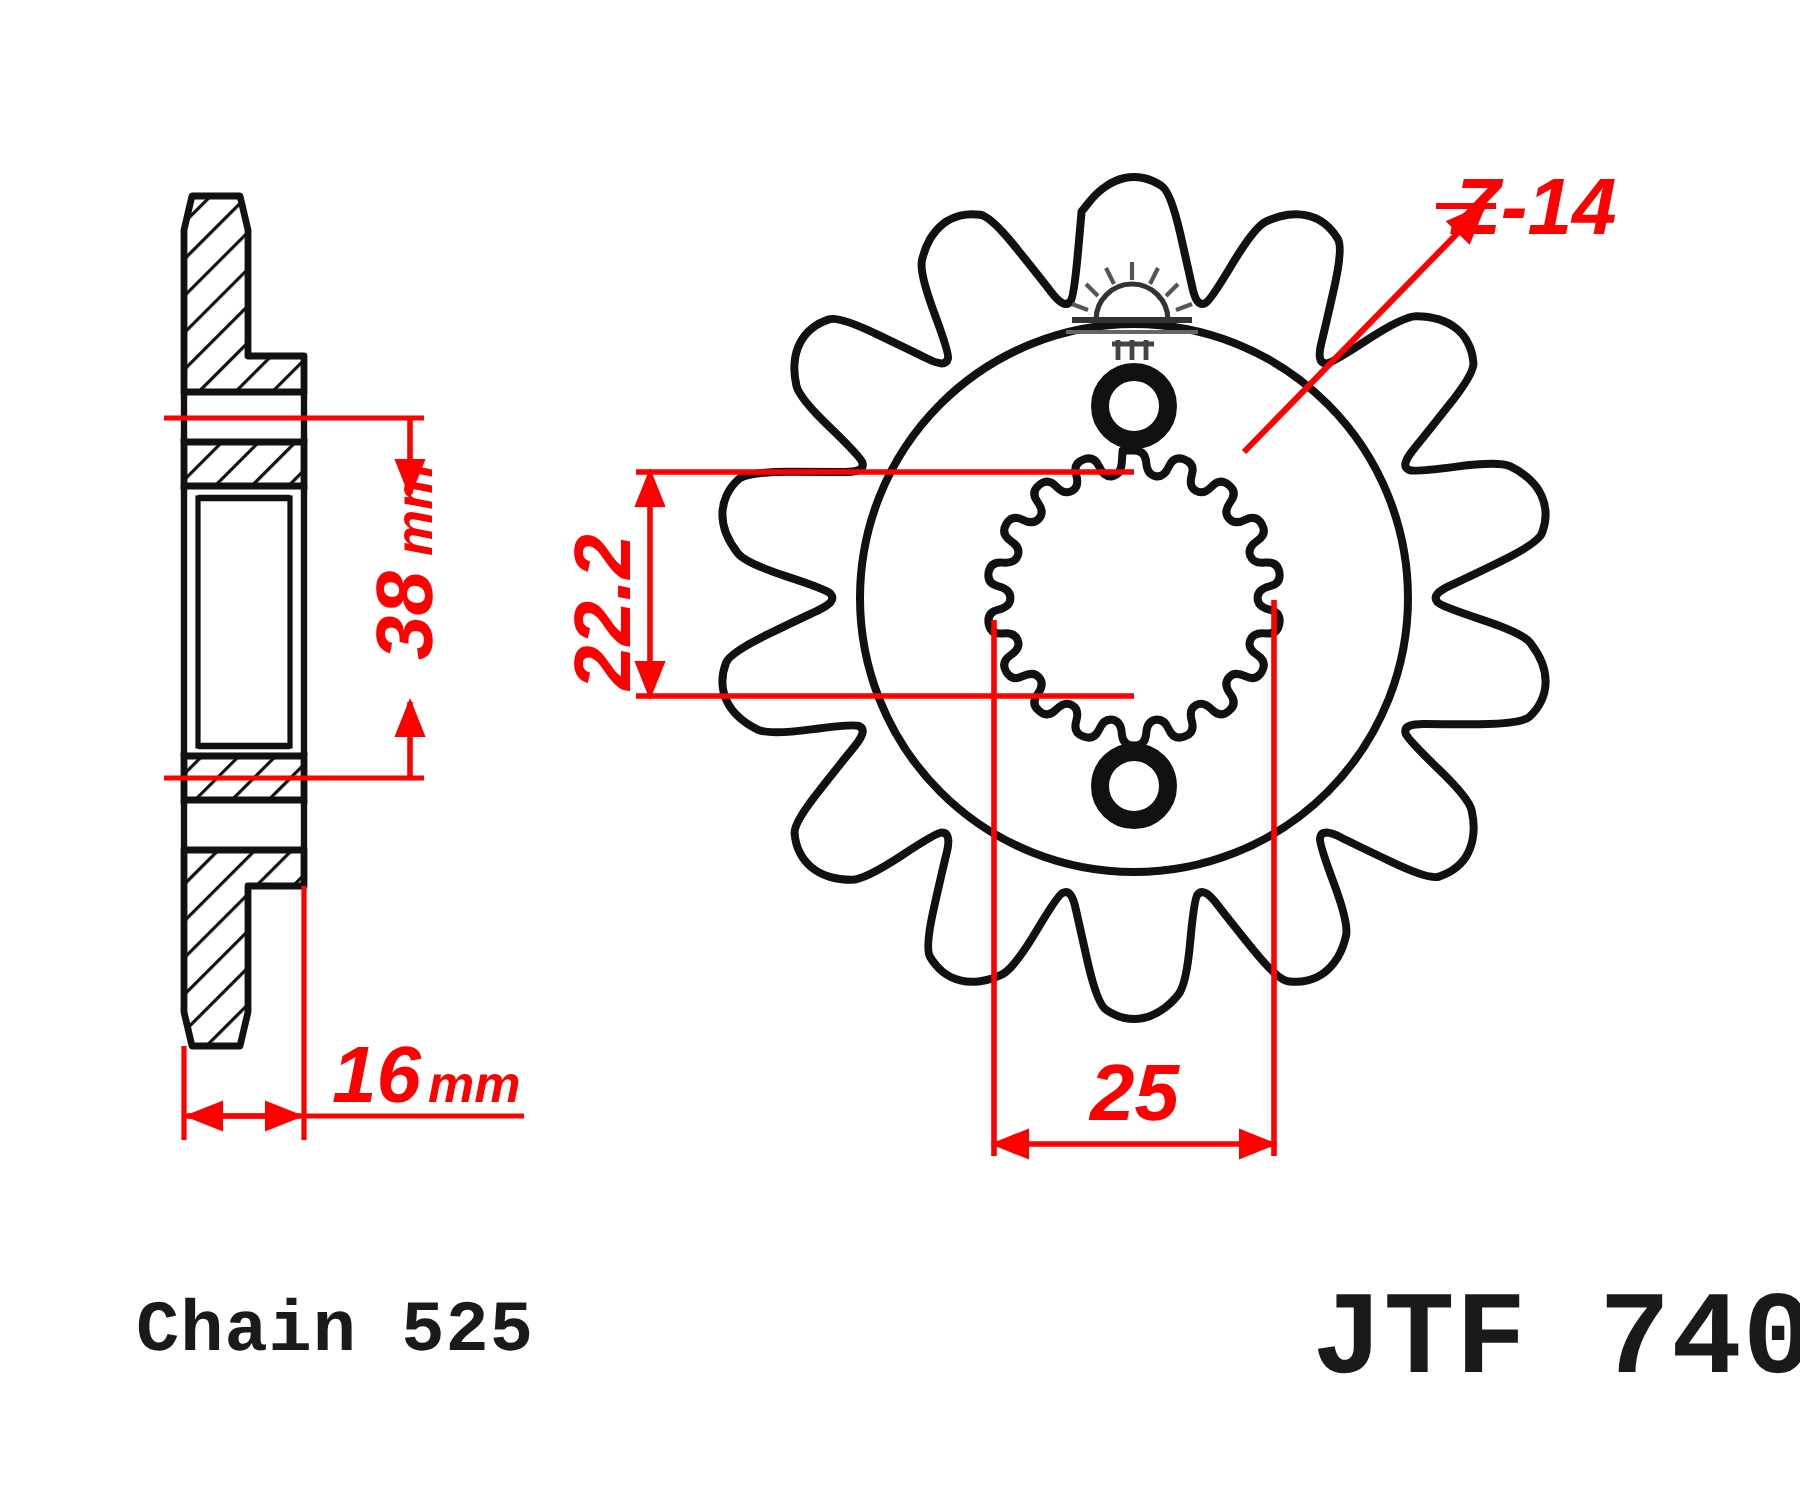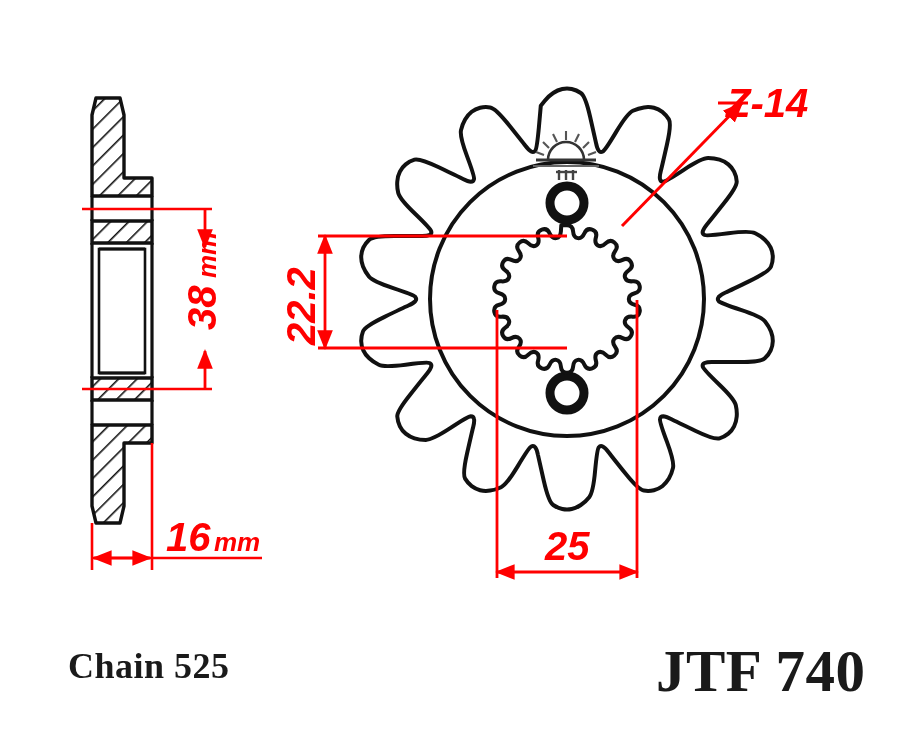--- a/index.html
+++ b/index.html
@@ -4,21 +4,21 @@
 <style>
   html,body{margin:0;padding:0;background:#ffffff;}
   body{
     width:900px;height:752px;position:relative;overflow:hidden;
     font-family:"Liberation Sans", sans-serif;
     background:#ffffff;
   }
   #drawing{position:absolute;left:0;top:0;width:900px;height:752px;}
   .label-text{
     position:absolute;
-    font-family:Liberation Serif, serif;
+    font-family:Liberation Mono, monospace;
     font-weight:bold;
     color:#1a1a1a;
     white-space:nowrap;
     letter-spacing:0.5px;
   }
   #chain-label{left:68px;top:645px;font-size:36px;}
   #part-label{left:656px;top:637px;font-size:59px;text-align:right;}
 </style>
 </head>
 <body>

